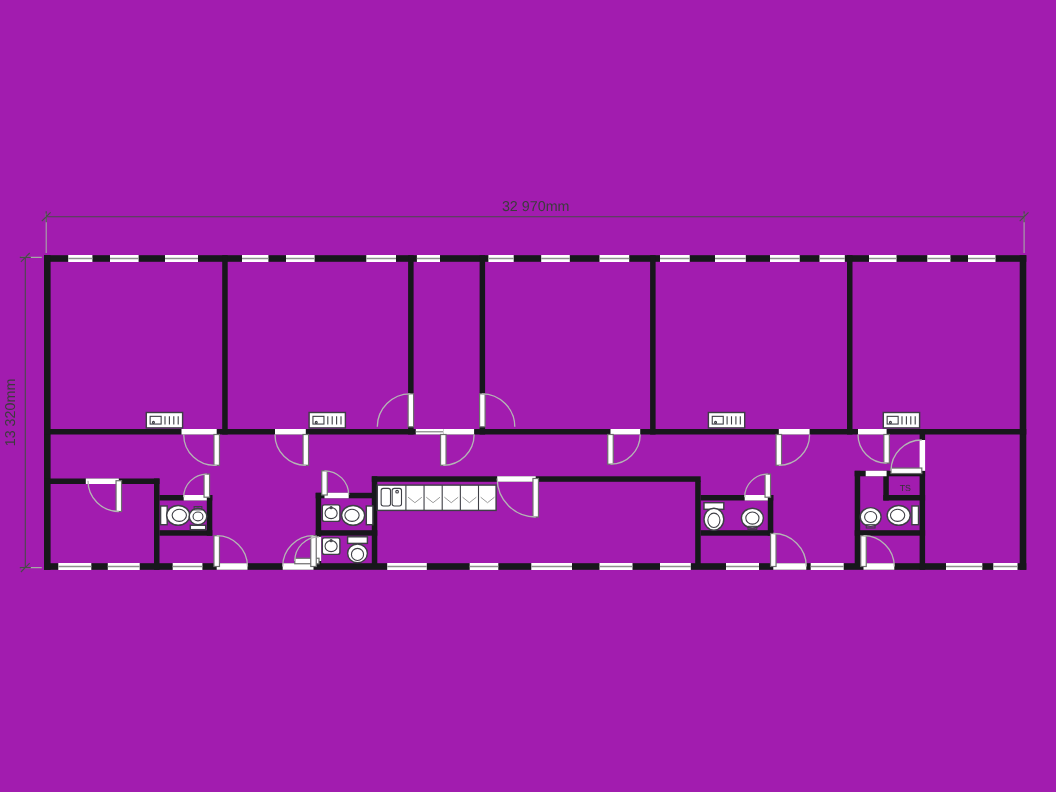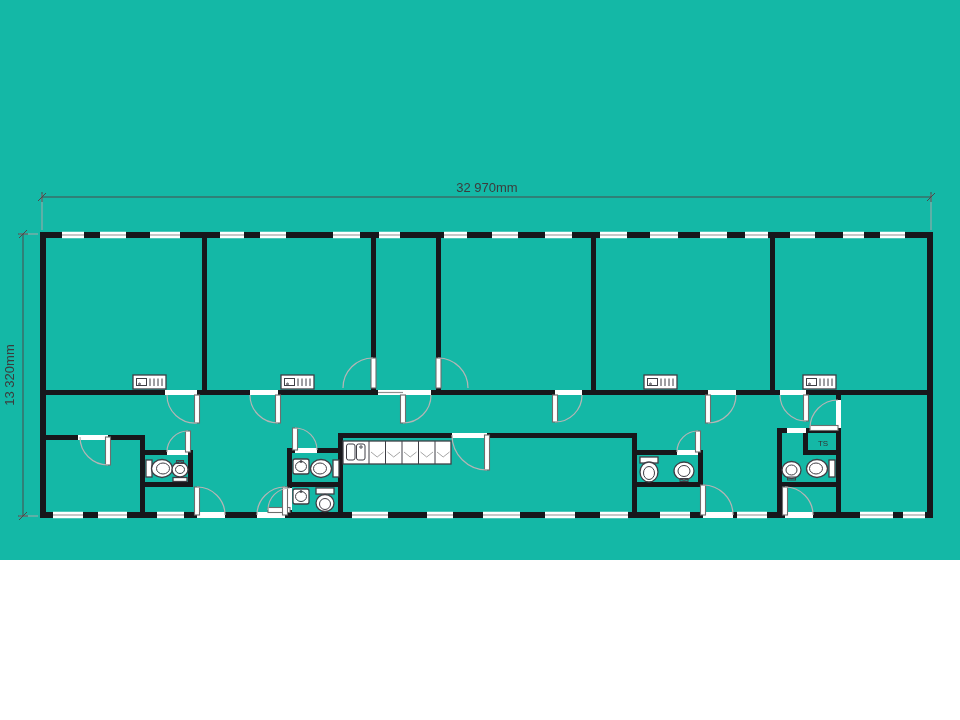--- a/index.html
+++ b/index.html
@@ -1,16 +1,16 @@
 <!DOCTYPE html>
 <html><head>
 <meta charset="utf-8">
 <style>
   html,body{margin:0;padding:0;background:#ffffff;}
-  .stage{position:relative;width:960px;height:560px;background:#14b8a6;overflow:hidden;
+  .stage{position:relative;width:960px;height:720px;background:#a21caf;overflow:hidden;
          font-family:"Liberation Sans",sans-serif;}
   .wall{fill:#17171b;}
   .wgap{stroke:#ffffff;fill:none;}
   .wmid{stroke:#8f8f8f;stroke-width:1.2;fill:none;}
   .arc{stroke:#b5b5b5;stroke-width:1.2;fill:none;}
   .leaf{fill:#ffffff;stroke:#6e6e6e;stroke-width:1.1;}
   .fix{fill:#ffffff;stroke:#3f3f46;stroke-width:1.3;}
   .fix2{fill:none;stroke:#3f3f46;stroke-width:1;}
   .fix3{stroke:#9a9a9a;stroke-width:0.9;fill:none;}
   .dim{stroke:#4a4a4a;stroke-width:1;fill:none;}

